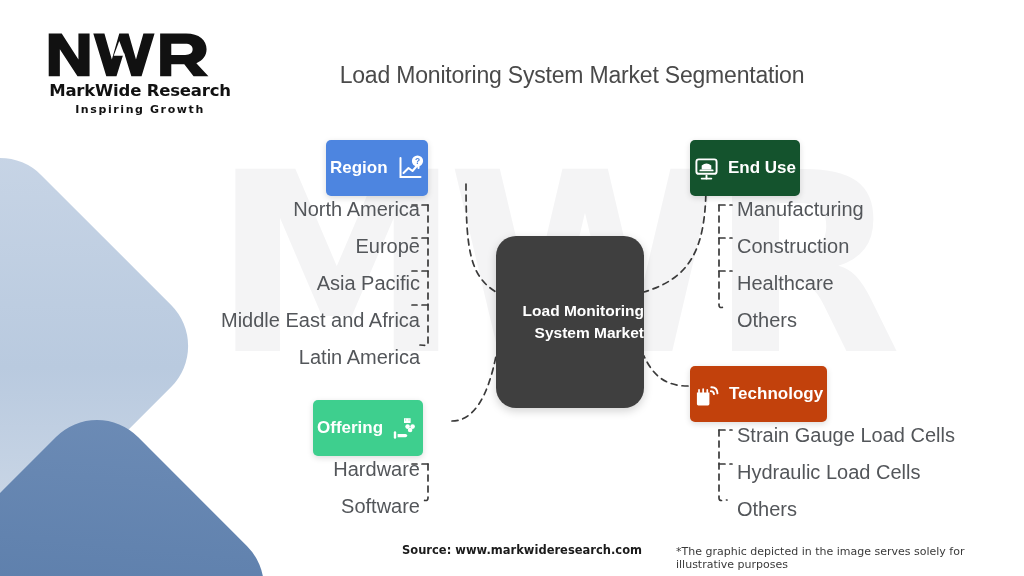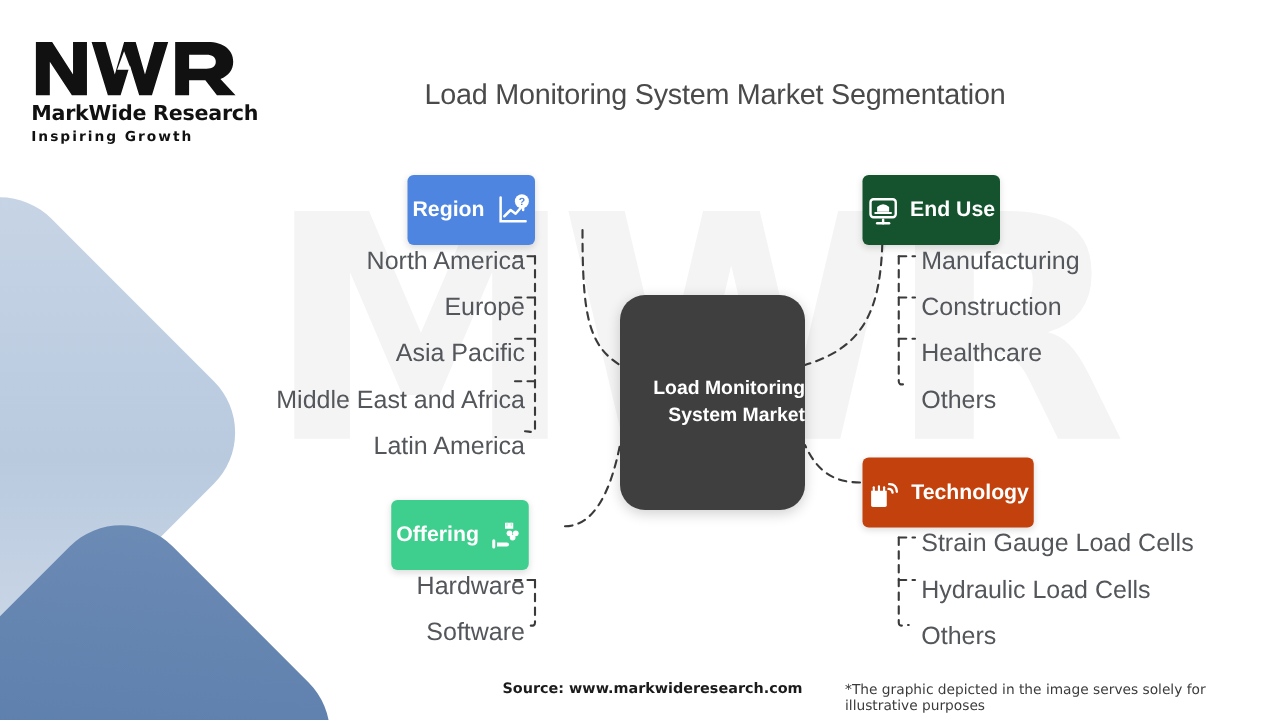--- a/index.html
+++ b/index.html
@@ -11,21 +11,21 @@
   .deco{position:absolute;border-radius:58px;}
   .deco-light{width:300px;height:300px;left:-150px;top:196px;transform:rotate(45deg);
     background:linear-gradient(135deg,#c8d5e6 0%,#b9cadf 55%,#cfdae8 100%);}
   .deco-dark{width:270px;height:270px;left:-38px;top:452px;transform:rotate(45deg);
     background:linear-gradient(140deg,#6d8cb6 0%,#5c7eab 60%,#7b97bd 100%);}
   .watermark{position:absolute;left:95px;top:150px;width:910px;height:230px;
     font-family:"DejaVu Sans",sans-serif;font-weight:800;font-size:250px;letter-spacing:-14px;
     color:#f4f4f5;line-height:230px;text-align:center;user-select:none;}
 
   
-  .logo{position:absolute;left:25px;top:28px;width:190px;}
+  .logo{position:absolute;left:45px;top:28px;width:190px;text-align:center;}
   .logo-mark{height:52px;display:block;}
   .logo-name{font-family:"DejaVu Sans",sans-serif;font-weight:700;font-size:16.5px;color:#111;
     letter-spacing:-0.2px;margin-top:1px;}
   .logo-tag{font-family:"DejaVu Sans",sans-serif;font-weight:700;font-size:11px;color:#111;
     letter-spacing:1.6px;margin-top:3px;}
 
   
   .title{position:absolute;left:212px;top:62px;width:720px;text-align:center;
     font-size:23px;font-weight:400;color:#4a4a4a;letter-spacing:-0.2px;}
 

